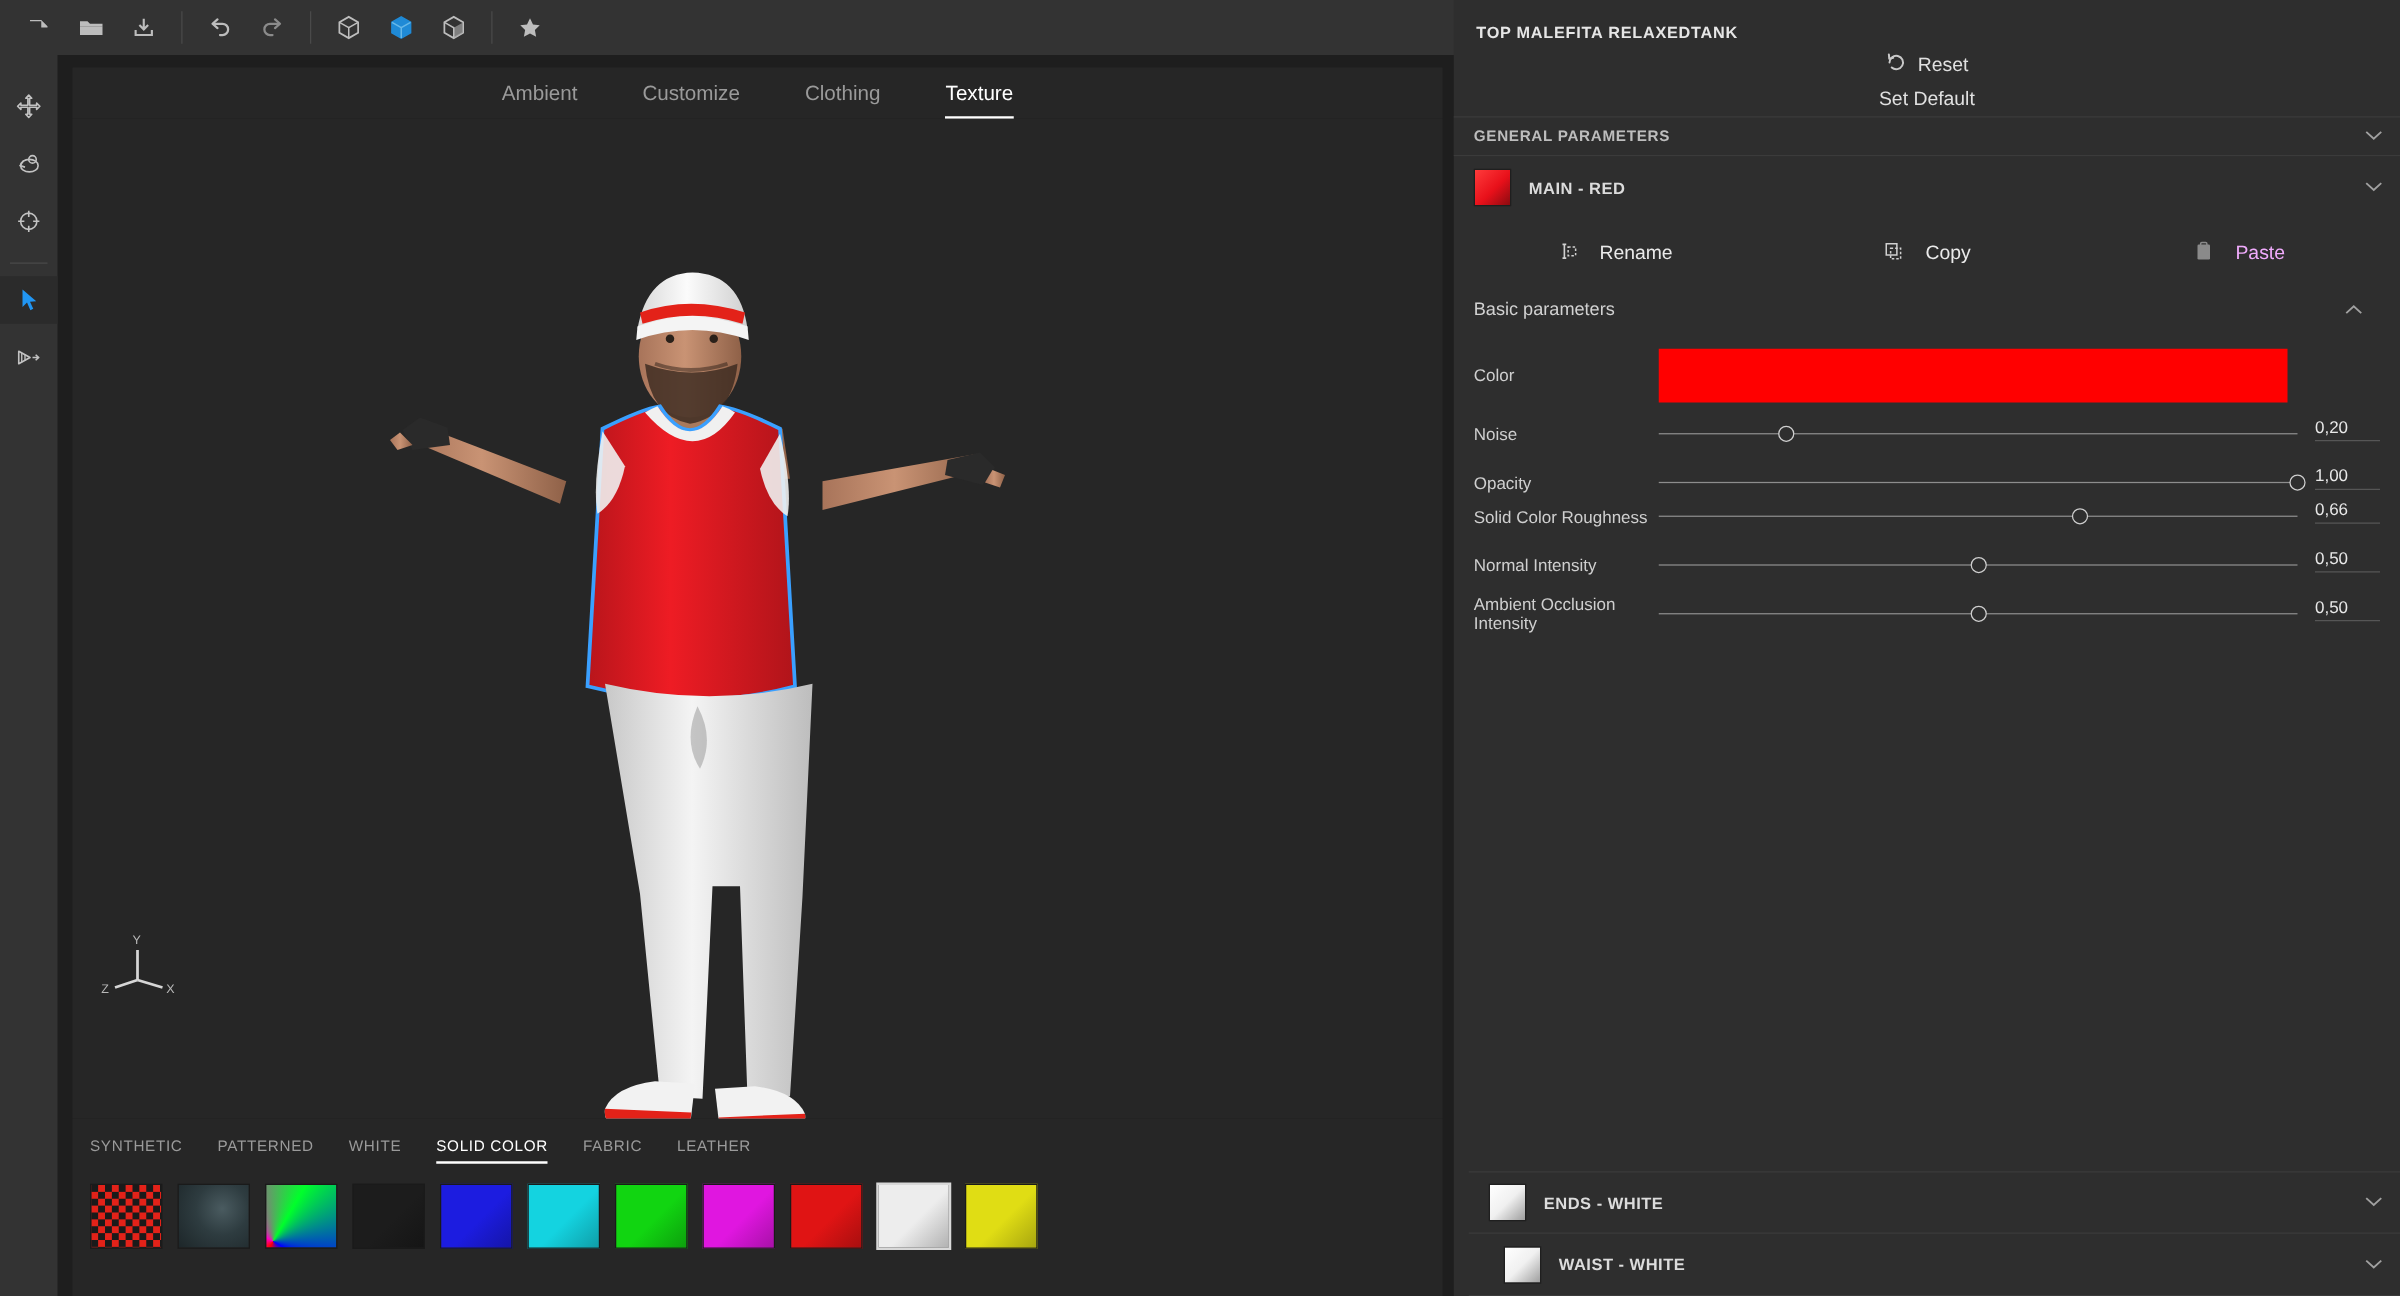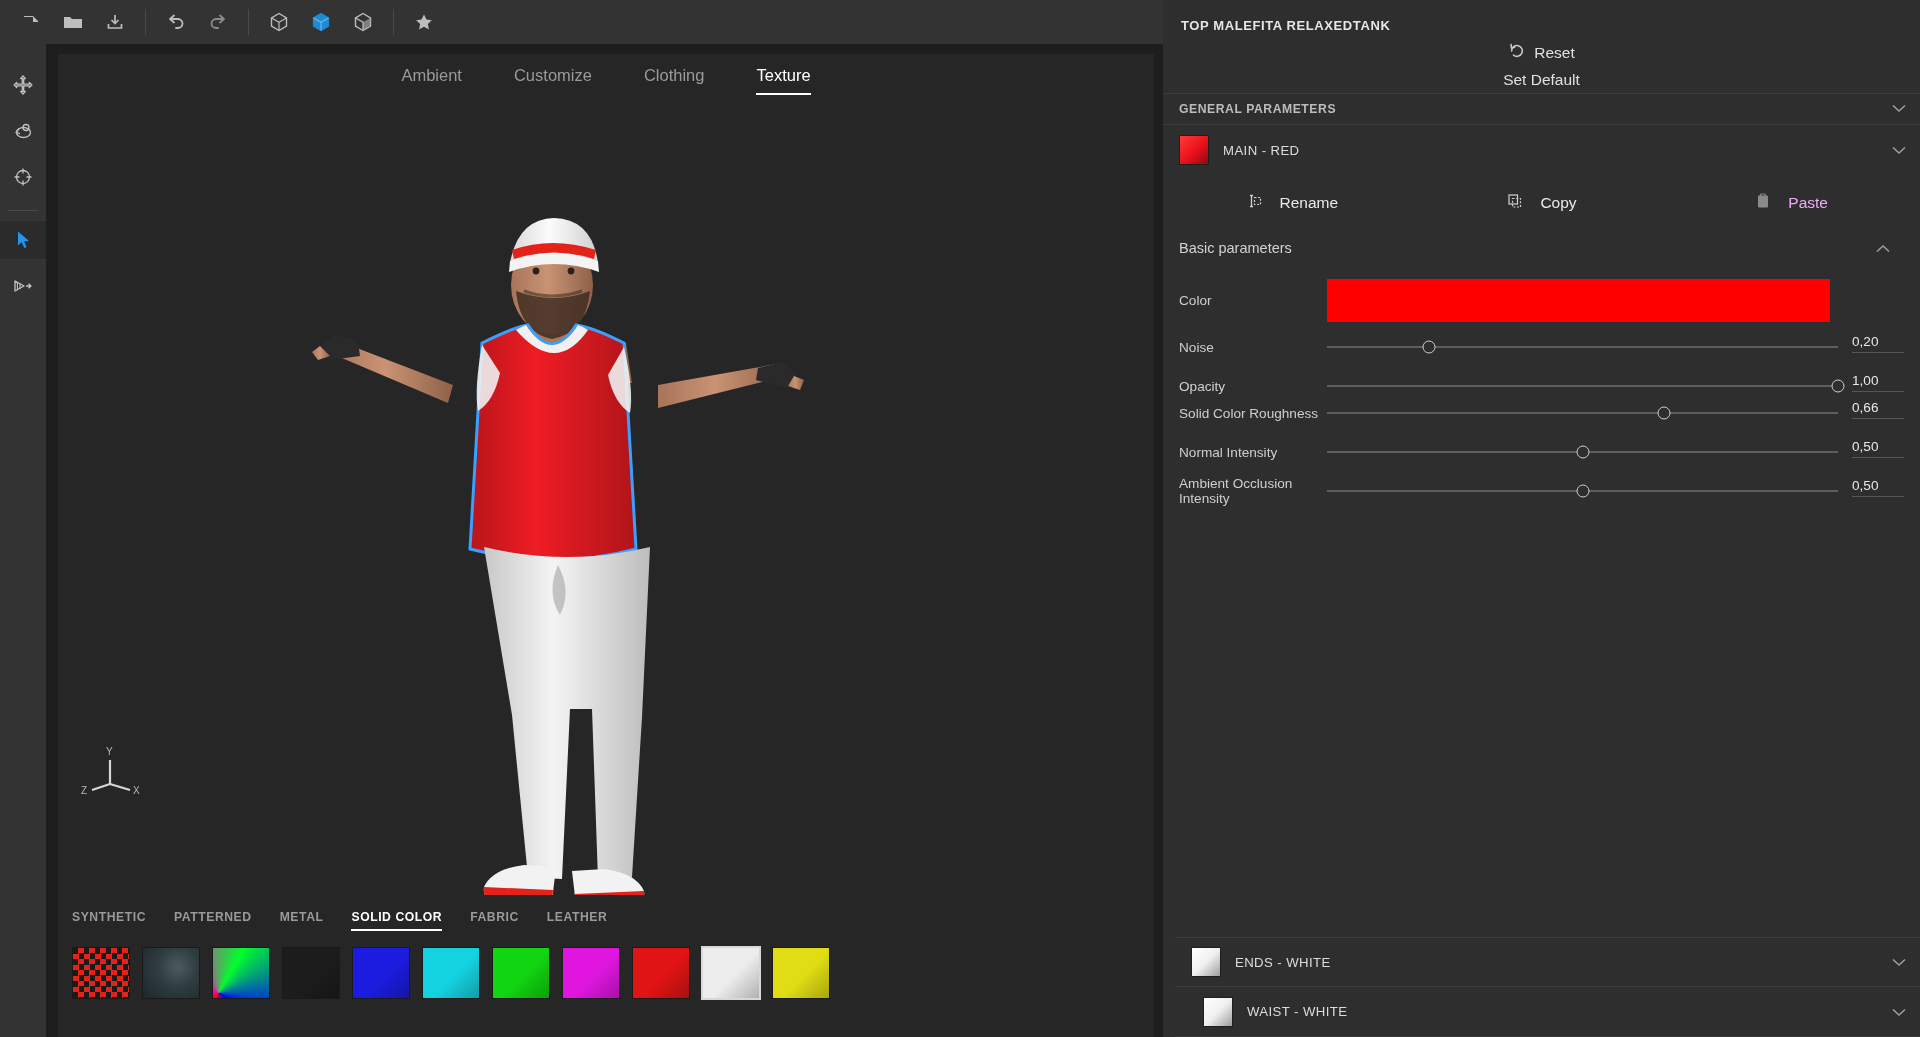--- a/index.html
+++ b/index.html
@@ -74,21 +74,21 @@
   
   .bottompanel {
     position: absolute; left: 58px; top: 895px; width: 1096px; height: 142px;
     background: #262626;
   }
   .mattabs {
     display: flex; align-items: center; gap: 28px;
     padding: 12px 0 0 14px; height: 38px;
   }
   .mtab {
-    font-size: 12.2px; font-weight: bold; letter-spacing: .55px;
+    font-size: 12.2px; font-weight: normal; letter-spacing: .55px;
     color: #9a9a9a; cursor: pointer; padding-bottom: 5px;
     border-bottom: 2px solid transparent;
   }
   .mtab.active { color: #ffffff; border-bottom-color: #ffffff; }
   .swatches { display: flex; gap: 12px; padding: 14px 0 0 14px; }
   .sw {
     width: 58px; height: 52px; cursor: pointer;
     border: 1px solid #1a1a1a;
   }
   .sw.selected { outline: 2px solid #d8d8d8; outline-offset: -1px; }
@@ -119,21 +119,21 @@
     cursor: pointer; position: relative;
   }
   .section-head .chev { position: absolute; right: 14px; top: 50%; transform: translateY(-50%); }
 
   .mat-row {
     height: 50px; display: flex; align-items: center;
     border-bottom: 1px solid #3b3b3b;
     cursor: pointer; position: relative;
   }
   .mat-swatch { width: 30px; height: 30px; margin-right: 14px; border: 1px solid #1f1f1f; }
-  .mat-name { font-size: 13.2px; font-weight: normal; letter-spacing: .4px; color: #dcdcdc; }
+  .mat-name { font-size: 13.2px; font-weight: bold; letter-spacing: .4px; color: #dcdcdc; }
   .mat-row .chev { position: absolute; right: 14px; top: 50%; transform: translateY(-50%); }
 
   .tool-row {
     display: flex; align-items: center; height: 56px; padding: 0 4px;
   }
   .tool-btn {
     flex: 1; display: flex; align-items: center; justify-content: center; gap: 16px;
     font-size: 15.5px; color: #eaeaea; cursor: pointer;
   }
   .tool-btn.disabled { color: #f0abfc; cursor: default; }
@@ -354,21 +354,21 @@
       <text x="28" y="15">Y</text>
       <text x="55" y="54">X</text>
       <text x="3" y="54">Z</text>
     </svg>
   </div>
 
   <div class="bottompanel">
     <div class="mattabs">
       <div class="mtab">SYNTHETIC</div>
       <div class="mtab">PATTERNED</div>
-      <div class="mtab">METAL</div>
+      <div class="mtab">WHITE</div>
       <div class="mtab active">SOLID COLOR</div>
       <div class="mtab">FABRIC</div>
       <div class="mtab">LEATHER</div>
     </div>
     <div class="swatches" id="swatch-strip">
         <div class="sw" style="background: repeating-conic-gradient(rgb(227, 34, 25) 0%, rgb(227, 34, 25) 25%, rgb(26, 26, 26) 0%, rgb(26, 26, 26) 50%) 0% 0% / 11px 11px;"></div>
         <div class="sw" style="background: radial-gradient(circle at 62% 38%, rgb(74, 91, 96) 0%, rgb(46, 60, 64) 45%, rgb(29, 38, 41) 100%);"></div>
         <div class="sw" style="background: conic-gradient(from 210deg at 10% 90%, rgb(255, 0, 0), rgb(255, 0, 200), rgb(0, 255, 43), rgb(0, 0, 255), rgb(255, 0, 0));"></div>
         <div class="sw" style="background: linear-gradient(135deg, rgb(28, 28, 28) 0%, rgb(28, 28, 28) 55%, rgba(0, 0, 0, 0.25) 100%), rgb(28, 28, 28);"></div>
         <div class="sw" style="background: linear-gradient(135deg, rgb(28, 28, 224) 0%, rgb(28, 28, 224) 55%, rgba(0, 0, 0, 0.25) 100%), rgb(28, 28, 224);"></div>

